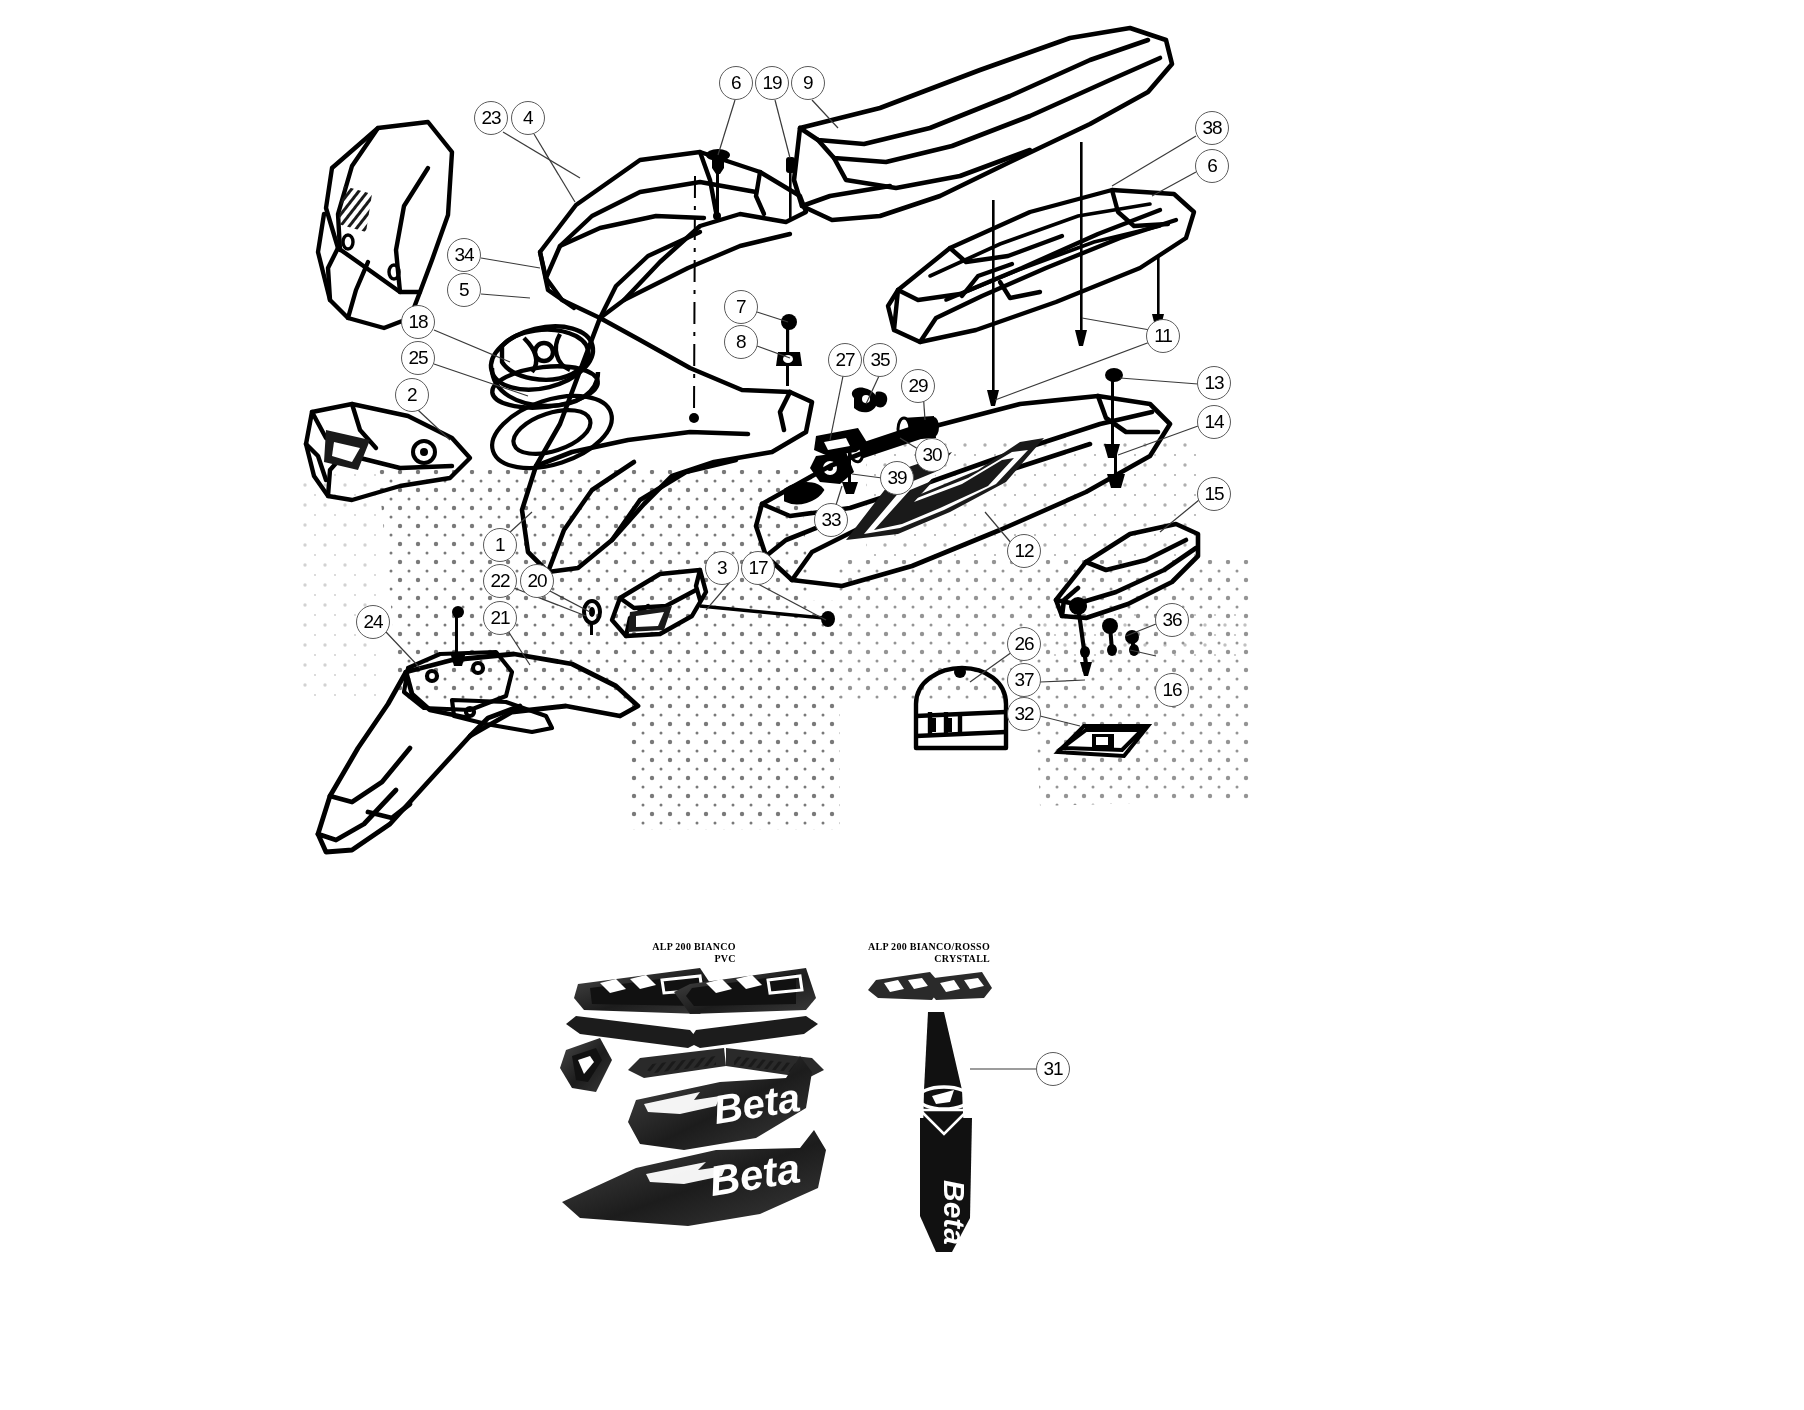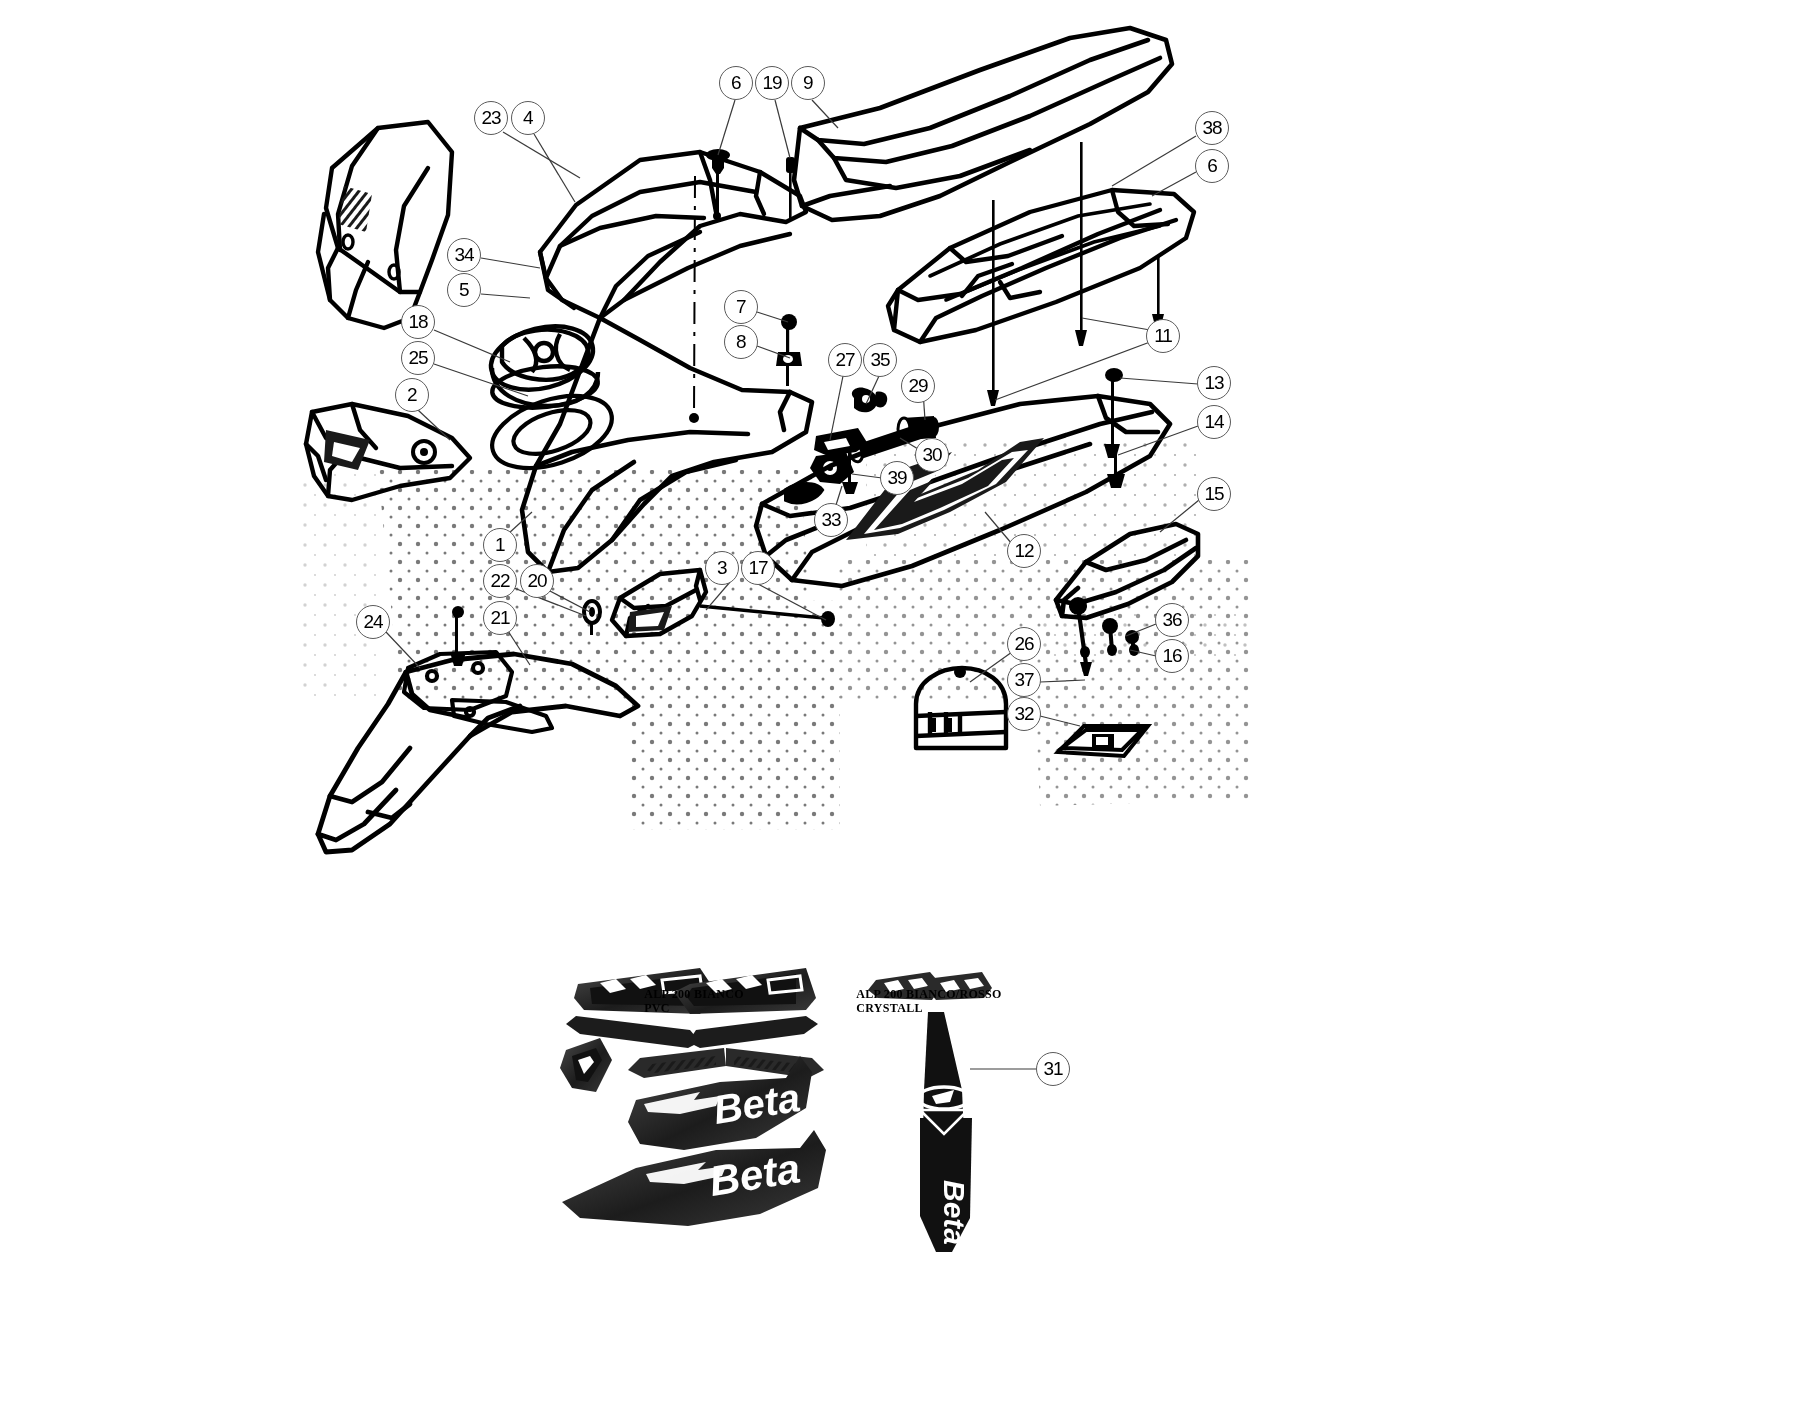--- a/index.html
+++ b/index.html
@@ -39,30 +39,29 @@
     line-height: 32px;
     text-align: center;
     letter-spacing: -0.4px;
     box-sizing: border-box;
     user-select: none;
   }
   .callout.wide { letter-spacing: -1px; }
   .group-label {
     position: absolute;
     transform: translateX(-50%);
-    text-align: left;
+    text-align: right;
     font-family: "Liberation Serif", serif;
     font-weight: bold;
-    font-size: 12px;
+    font-size: 10px;
     letter-spacing: 0.3px;
     color: #000000;
     line-height: 1.18;
     white-space: pre;
     user-select: none;
-    margin-top: 46px;
   }
 </style>
 </head>
 <body>
 
 <div id="sheet">
 
   <svg id="artboard" viewBox="0 0 1804 1410" xmlns="http://www.w3.org/2000/svg">
     <defs>
       <pattern id="halftone" width="18" height="18" patternUnits="userSpaceOnUse">
@@ -460,21 +459,21 @@
       <div class="callout wide" style="left: 880px; top: 360px;">35</div>
       <div class="callout wide" style="left: 918px; top: 360px; margin-top: 9px;">29</div>
       <div class="callout wide" style="left: 932px; top: 455px;">30</div>
       <div class="callout wide" style="left: 897px; top: 478px;">39</div>
       <div class="callout wide" style="left: 831px; top: 520px;">33</div>
       <div class="callout wide" style="left: 1214px; top: 383px;">13</div>
       <div class="callout wide" style="left: 1214px; top: 422px;">14</div>
       <div class="callout wide" style="left: 1024px; top: 551px;">12</div>
       <div class="callout wide" style="left: 1214px; top: 494px;">15</div>
       <div class="callout wide" style="left: 1172px; top: 620px; text-align: center;">36</div>
-      <div class="callout wide" style="left: 1172px; top: 656px;">16</div>
+      <div class="callout wide" style="left: 1172px; top: 690px;">16</div>
       <div class="callout wide" style="left: 1024px; top: 644px; text-align: center;">26</div>
       <div class="callout wide" style="left: 1024px; top: 680px;">37</div>
       <div class="callout wide" style="left: 1024px; top: 714px;">32</div>
       <div class="callout" style="left: 500px; top: 545px;">1</div>
       <div class="callout wide" style="left: 500px; top: 581px;">22</div>
       <div class="callout wide" style="left: 537px; top: 581px;">20</div>
       <div class="callout" style="left: 722px; top: 568px;">3</div>
       <div class="callout wide" style="left: 758px; top: 568px;">17</div>
       <div class="callout wide" style="left: 500px; top: 618px;">21</div>
       <div class="callout wide" style="left: 373px; top: 622px;">24</div>

